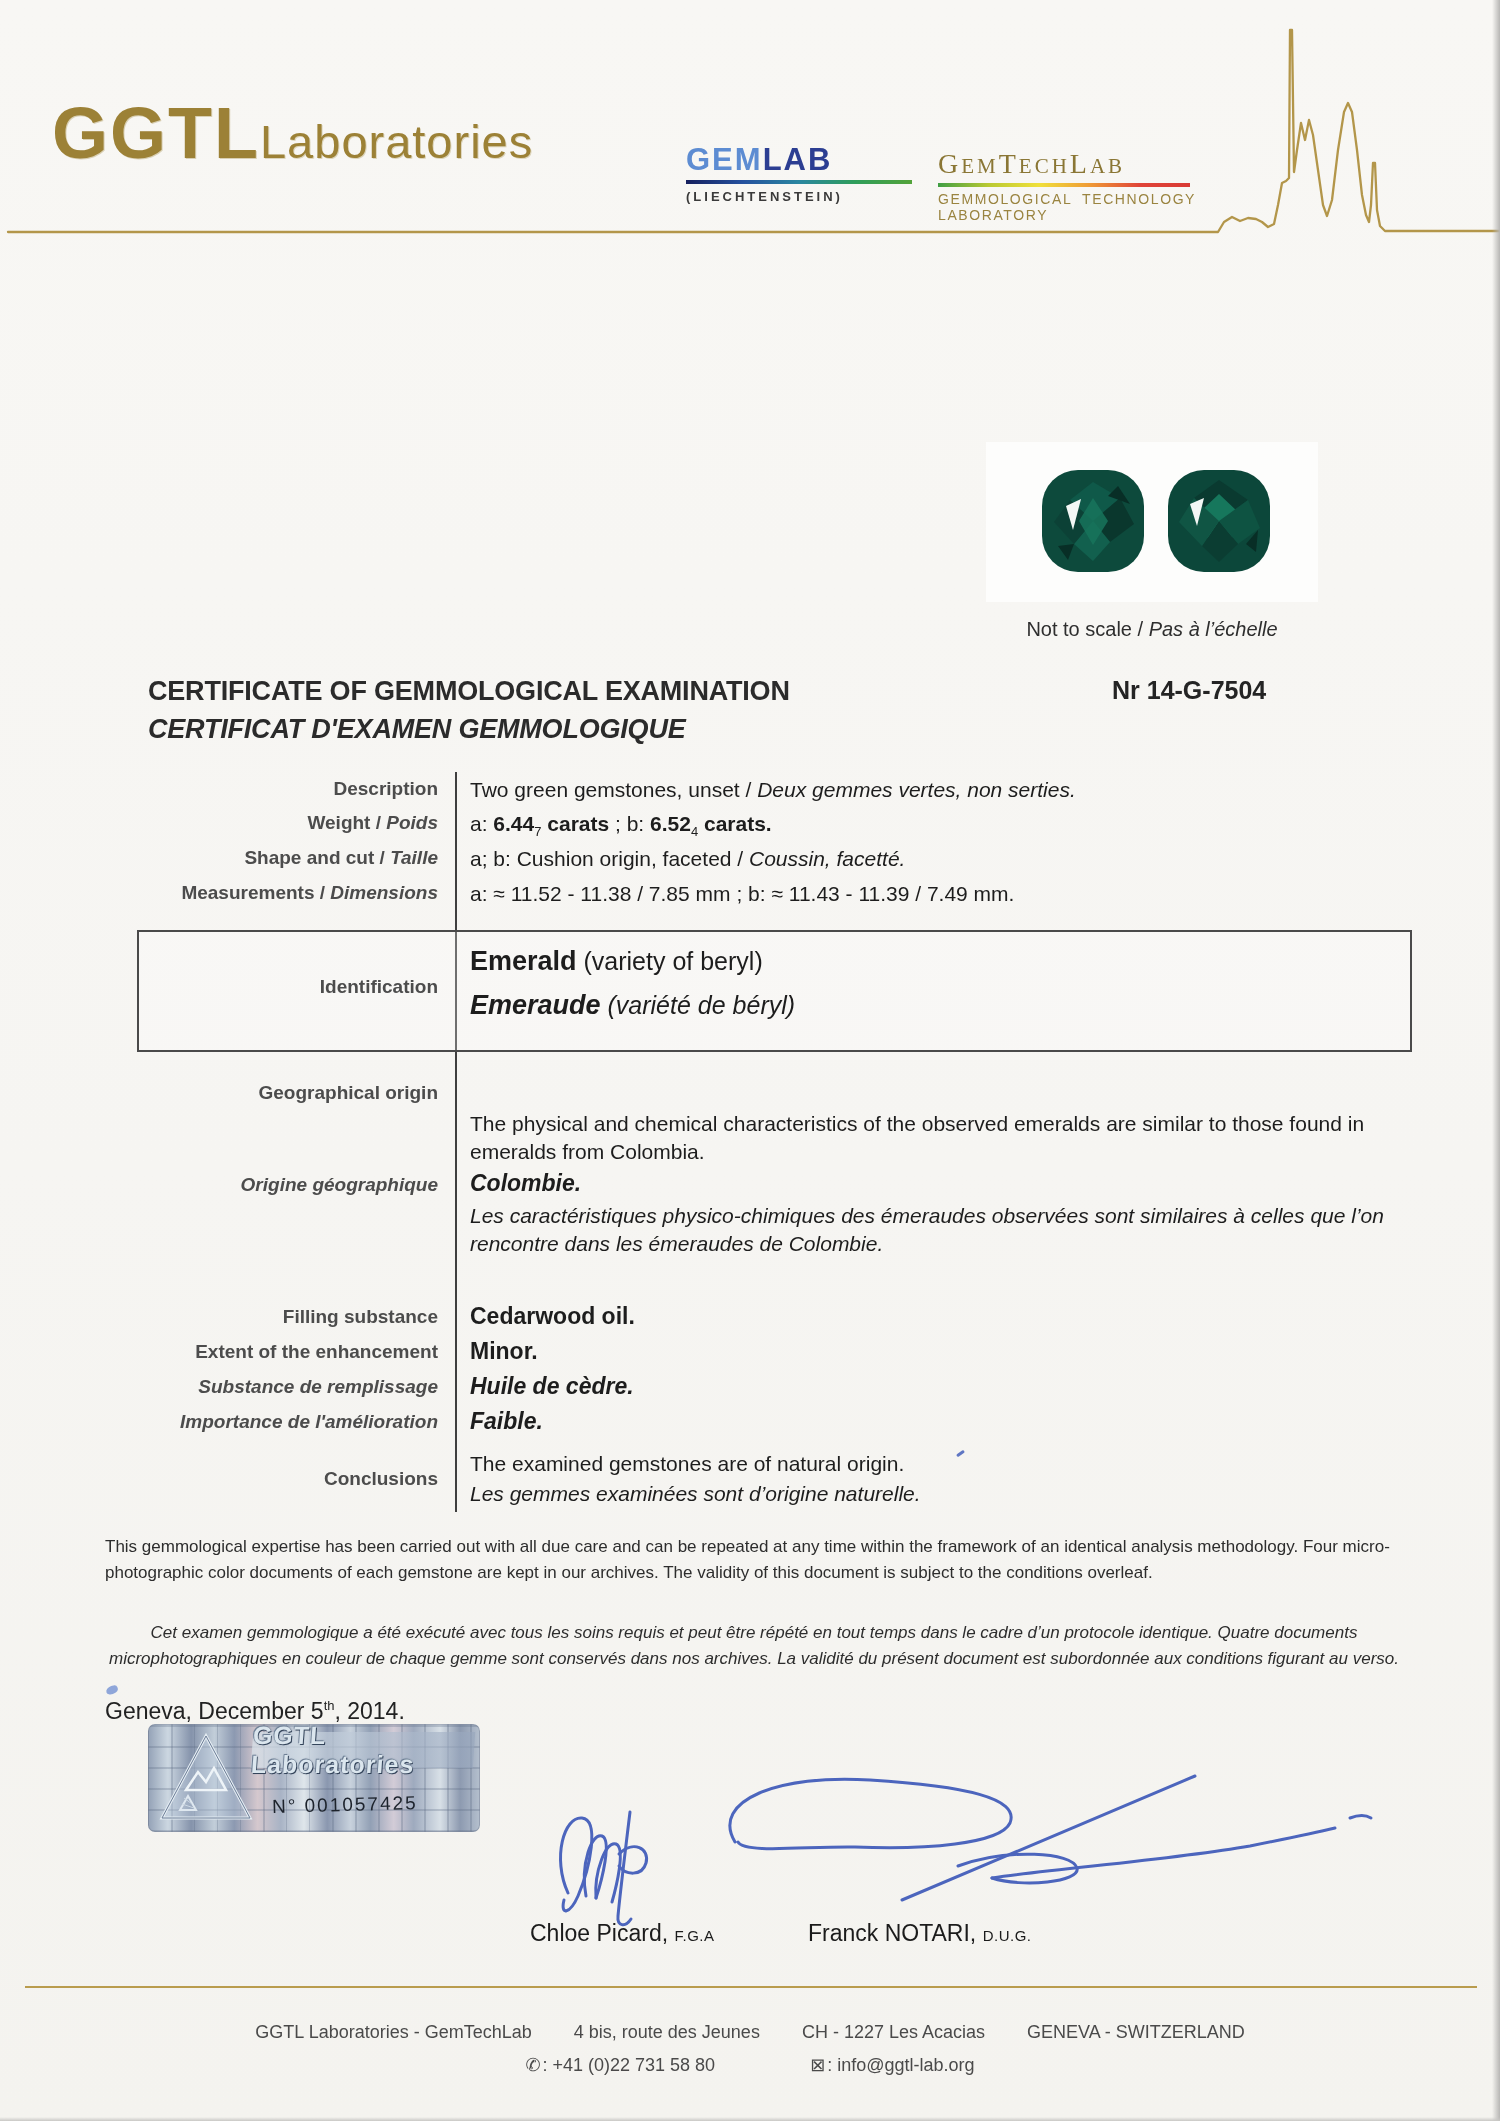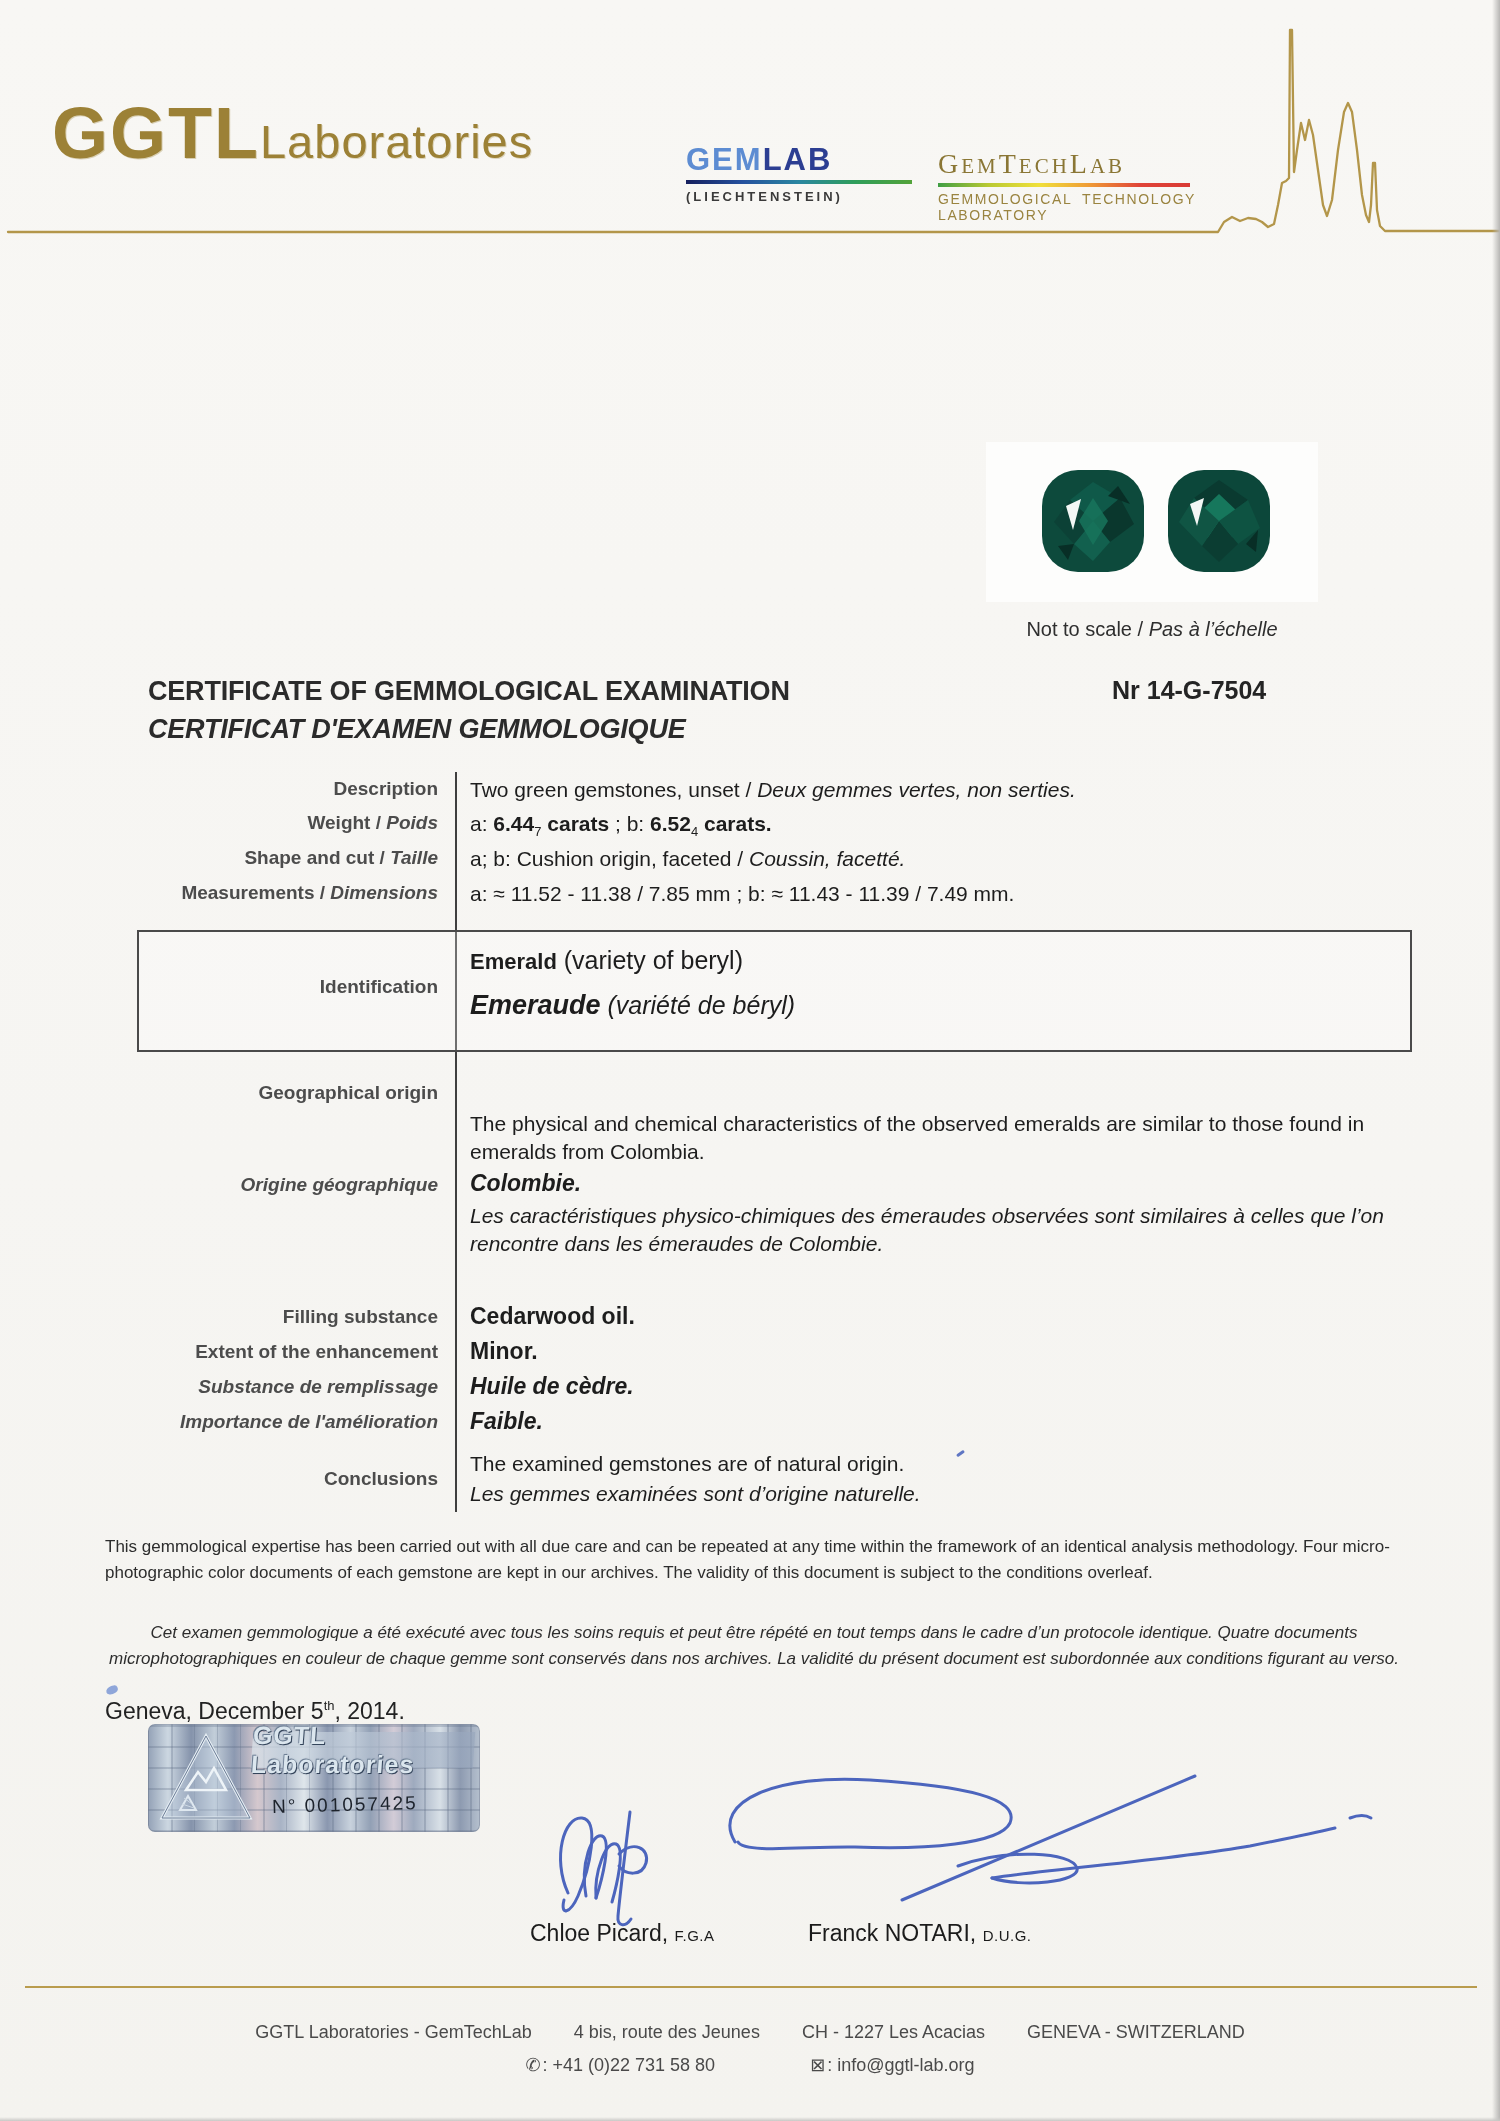--- a/index.html
+++ b/index.html
@@ -43,21 +43,21 @@
   .flabel{width:340px;left:98px;text-align:right;font-size:19px;font-weight:700;color:#4c4c4c;}
   .flabel i{font-style:italic;}
   .fvalue{left:470px;width:935px;font-size:21px;color:#1d1d1d;}
   .fvalue i{font-style:italic;}
   .fvalue b{font-weight:700;}
   .fvalue sub{font-size:13px;}
   .big{font-size:23px;font-weight:700;}
   .bigit{font-size:23px;font-weight:700;font-style:italic;}
   .ident-box{left:137px;top:930px;width:1271px;height:118px;border:2px solid #4a4a4a;background:rgba(255,255,255,.25);}
   .ident-en{left:470px;top:946px;font-size:25px;}
-  .ident-en b{font-size:22px;}
+  .ident-en b{font-size:27px;}
   .ident-fr{left:470px;top:990px;font-size:25px;font-style:italic;}
   .ident-fr b{font-size:27px;}
   .para{line-height:28px;}
 
   
   .disc{left:105px;width:1298px;font-size:17px;line-height:26px;color:#2d2d2d;}
   .disc-en{top:1534px;}
   .disc-fr{top:1620px;font-style:italic;text-align:center;}
 
   .geneva{left:105px;top:1698px;font-size:23px;color:#222;}

